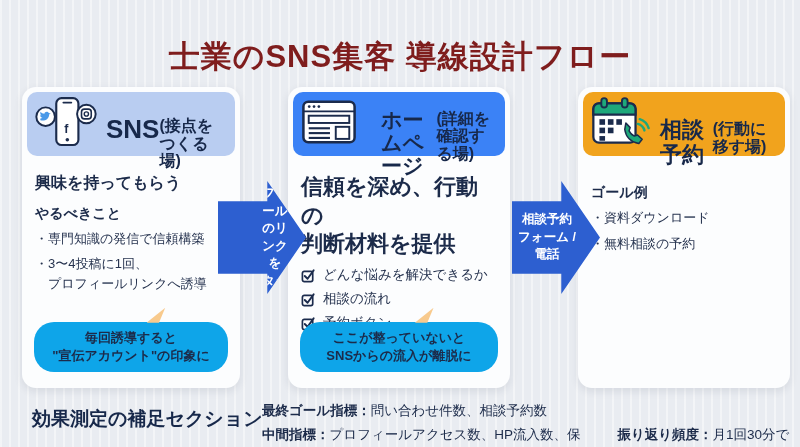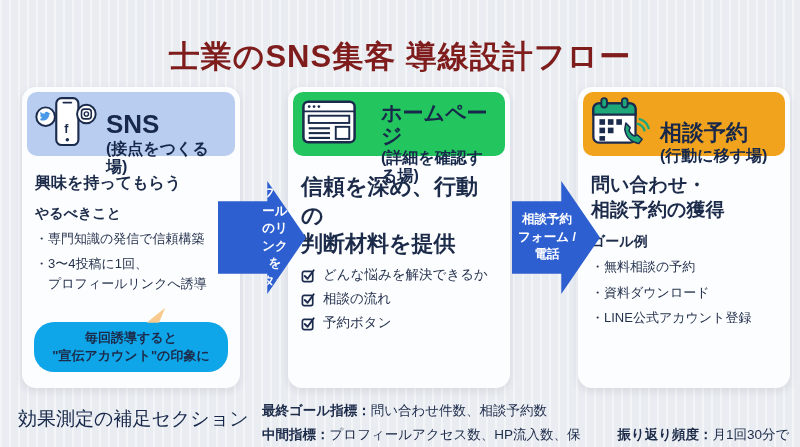--- a/index.html
+++ b/index.html
@@ -24,23 +24,23 @@
     box-shadow:0 3px 8px rgba(30,40,70,.10);
   }
   .card1 { left:22px;  width:218px; }
   .card2 { left:288px; width:222px; }
   .card3 { left:578px; width:212px; }
   .card-header {
     margin:5px; height:64px; border-radius:10px;
     display:flex; align-items:center; padding:0 8px; gap:9px;
   }
   .hdr1 { background:#b9cdf1; }
-  .hdr2 { background:#22c55e;gap:24px; }
+  .hdr2 { background:#3b82f6;gap:24px; }
   .hdr3 { background:#f1a31d; }
-  .hdr-text { display:flex; flex-direction:column; line-height:1.1;margin-top:37px; }
+  .hdr-text { display:flex; flex-direction:row; line-height:1.1;margin-top:37px; }
   .hdr-title  { font-weight:bold; color:#17284a; }
   .hdr1 .hdr-title { font-size:26px; }
   .hdr2 .hdr-title { font-size:21px; }
   .hdr3 .hdr-title { font-size:22px; }
   .hdr-sub { font-size:16px; font-weight:bold; color:#17284a; margin-top:2px; }
   .card-body { padding:12px 13px 0 13px; }
   .col-heading { font-size:22px; font-weight:bold; color:#1c2b4a; line-height:1.3; }
   .preline { white-space:pre-line; }
   .sub-heading { font-size:14px; font-weight:bold; margin-top:11px; color:#1c2b4a; }
   .bullets { margin-top:6px; font-size:13px; line-height:1.5; color:#26334f; }
@@ -67,22 +67,22 @@
     z-index:5;
   }
   .arrow1 { left:218px;padding-left:44px; }
   .arrow2 { left:512px; }
   .arrow-label {
     width:100%; padding-right:18px; text-align:center;
     color:#fff; font-weight:bold; font-size:12.5px; line-height:1.4;
     white-space:pre-line;
   }
   .footer-title {
-    position:absolute; left:18px; top:406px;
-    font-size:19px; font-weight:normal; color:#17284a;
+    position:absolute; left:32px; top:406px;
+    font-size:19px; font-weight:bold; color:#17284a;
   }
   .metrics {
     position:absolute; left:262px; top:399px;
     font-size:13.5px; color:#1c2b4a; line-height:1.75;
   }
   .metrics b { font-weight:bold; }
   .metrics-row2 { display:flex; gap:26px; }
 </style>
 </head>
 <body>
@@ -172,20 +172,25 @@
       </div>
       <div class="check-item">
         <svg width="15" height="15" viewBox="0 0 16 16">
             <rect x="1.5" y="3.5" width="11" height="11" rx="2" fill="none" stroke="#1b2b4c" stroke-width="1.8"></rect>
             <polyline points="4,8.5 7,11.5 13.5,2.5" fill="none" stroke="#1b2b4c" stroke-width="2" stroke-linecap="round" stroke-linejoin="round"></polyline>
           </svg>
         <span>予約ボタン</span>
       </div>
     </div>
   </div>
+  <div class="callout">
+    <div class="callout-tail"></div>
+    <span class="preline">ここが整っていないと
+SNSからの流入が離脱に</span>
+  </div>
 </div>
 
 <div class="arrow arrow2">
   <div class="arrow-label">相談予約
 フォーム /
 電話</div>
 </div>
 
 <div class="card card3">
   <div class="card-header hdr3">
@@ -206,27 +211,24 @@
         <path d="M36 36c1.2 8 7 13.5 15 15l3.6-4.6-5-4.6-3.4 1.2c-2.4-1.2-4.4-3.2-5.6-5.6l1.2-3.4-4.6-5z" fill="#1ea87a" stroke="#1b2b4c" stroke-width="1.6" stroke-linejoin="round"></path>
         <path d="M50 30a10 10 0 0 1 7 7 M52 25a15 15 0 0 1 9.5 9.5" fill="none" stroke="#1ea87a" stroke-width="2.6" stroke-linecap="round"></path>
       </svg>
     </span>
     <span class="hdr-text">
       <span class="hdr-title">相談予約</span>
       <span class="hdr-sub">(行動に移す場)</span>
     </span>
   </div>
   <div class="card-body">
-    <div class="col-heading preline" style="font-size:19px">問い合わせ・
-相談予約の獲得</div>
     <div class="sub-heading">ゴール例</div>
     <div class="bullets">
+      <div>・資料ダウンロード</div>
       <div>・無料相談の予約</div>
-      <div>・資料ダウンロード</div>
-      <div>・LINE公式アカウント登録</div>
     </div>
   </div>
 </div>
 
 <div class="footer-title">効果測定の補足セクション</div>
 <div class="metrics">
   <div>
     <b>最終ゴール指標：</b><span>問い合わせ件数、相談予約数</span>
   </div>
   <div class="metrics-row2">

